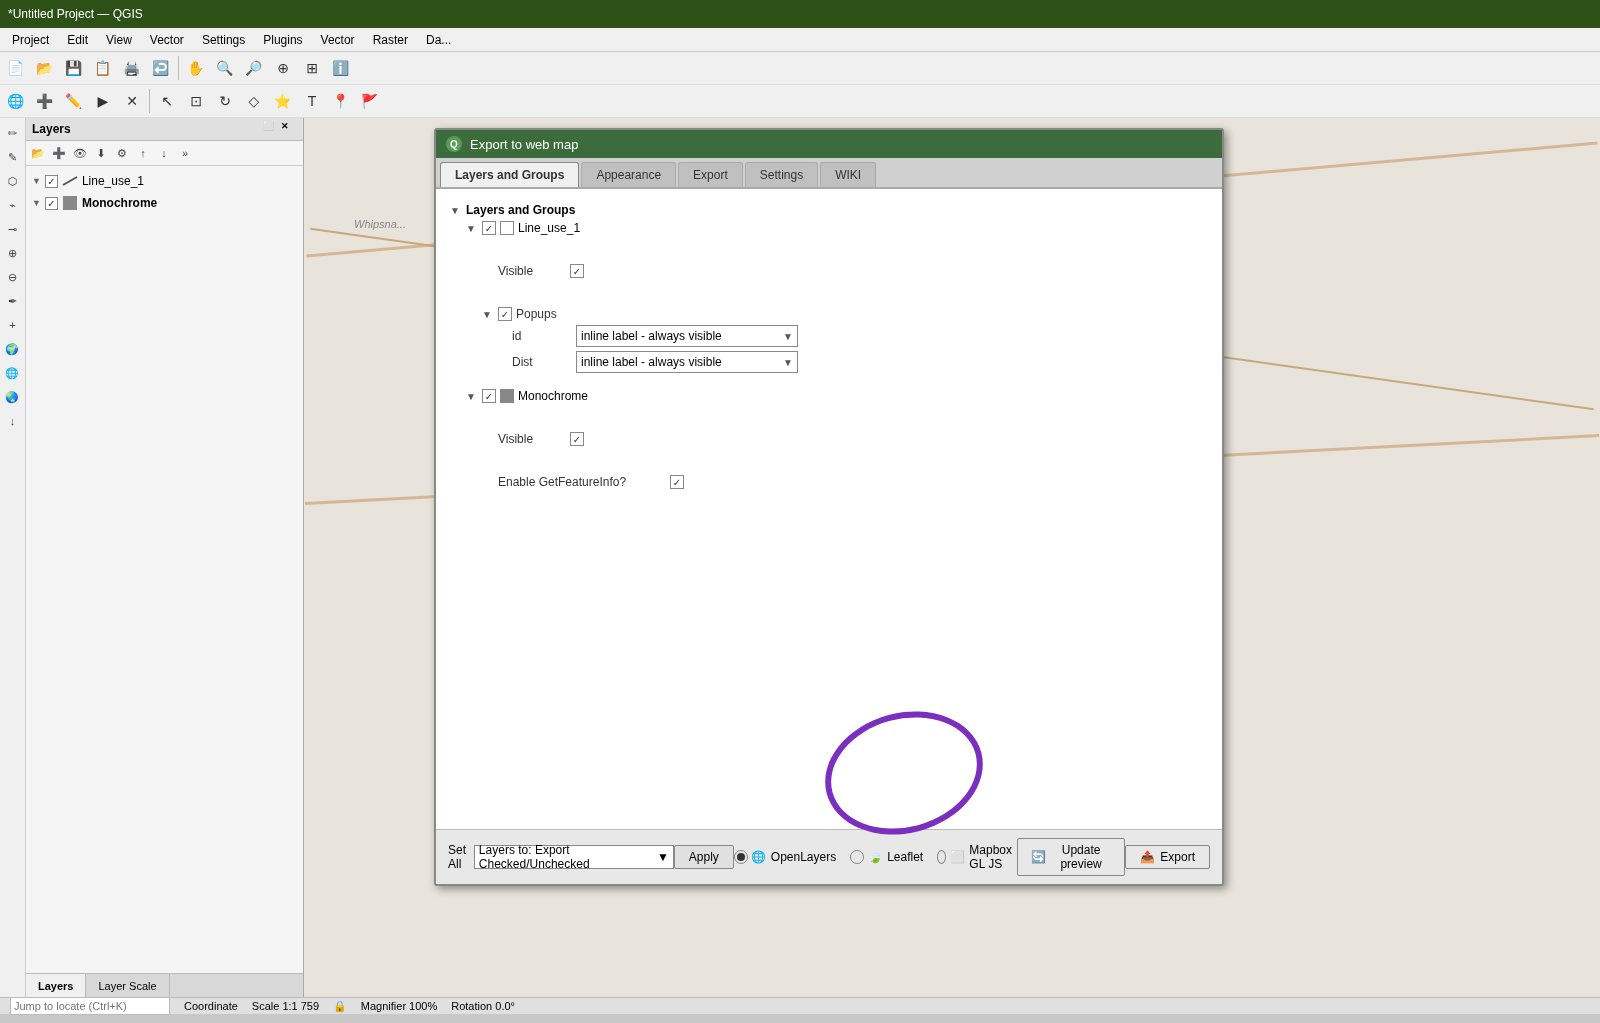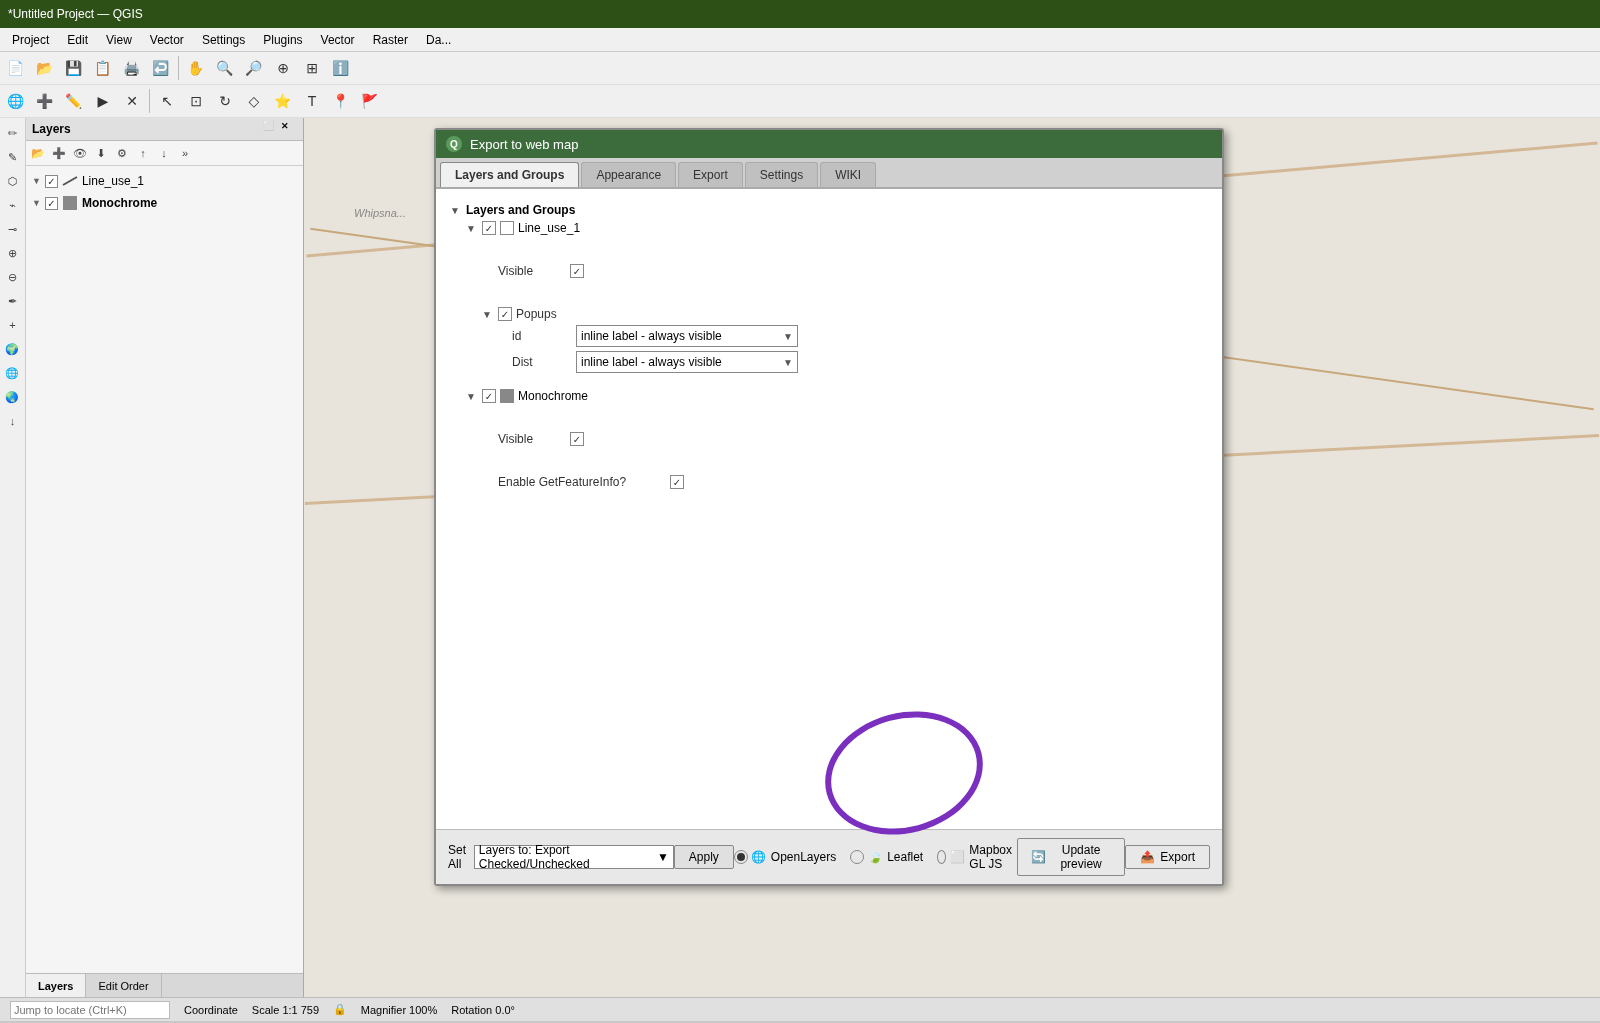--- a/index.html
+++ b/index.html
@@ -329,21 +329,21 @@
       border: 6px solid #7b2fbe;
       border-radius: 50%;
       top: 595px;
       left: 520px;
       pointer-events: none;
       transform: rotate(-15deg);
     }
 
     
     .status-bar {
-      height: 24px;
+      height: 17px;
       background: #e0e0e0;
       border-top: 1px solid #bbb;
       display: flex;
       align-items: center;
       padding: 0 6px;
       gap: 6px;
       font-size: 11px;
     }
     .status-item {
       display: flex;
@@ -497,31 +497,31 @@
           <rect x="1" y="1" width="14" height="14" fill="#888"></rect>
         </svg>
         <span class="layer-name bold">Monochrome</span>
       </div>
     </div>
 
     <div style="flex:1"></div>
 
     <div class="bottom-tabs">
       <div class="bottom-tab active">Layers</div>
-      <div class="bottom-tab">Edit Order</div>
+      <div class="bottom-tab">Layer Scale</div>
     </div>
   </div>
 
   <div class="map-area" style="position:relative;">
     <div class="map-bg">
 
       <div style="position:absolute;top:80px;left:0;width:100%;height:3px;background:#d4b896;transform:rotate(-5deg)"></div>
       <div style="position:absolute;top:200px;left:0;width:100%;height:2px;background:#c8a87a;transform:rotate(8deg)"></div>
       <div style="position:absolute;top:350px;left:0;width:100%;height:3px;background:#d4b896;transform:rotate(-3deg)"></div>
-      <span class="map-label" style="top:89px;left:50px;">Whipsna...</span>
+      <span class="map-label" style="top:100px;left:50px;">Whipsna...</span>
     </div>
 
     <div class="dialog">
       <div class="dialog-title">
         <div class="dialog-title-icon">Q</div>
         <span>Export to web map</span>
       </div>
 
       <div class="tab-bar">
         <div class="tab active">Layers and Groups</div>

